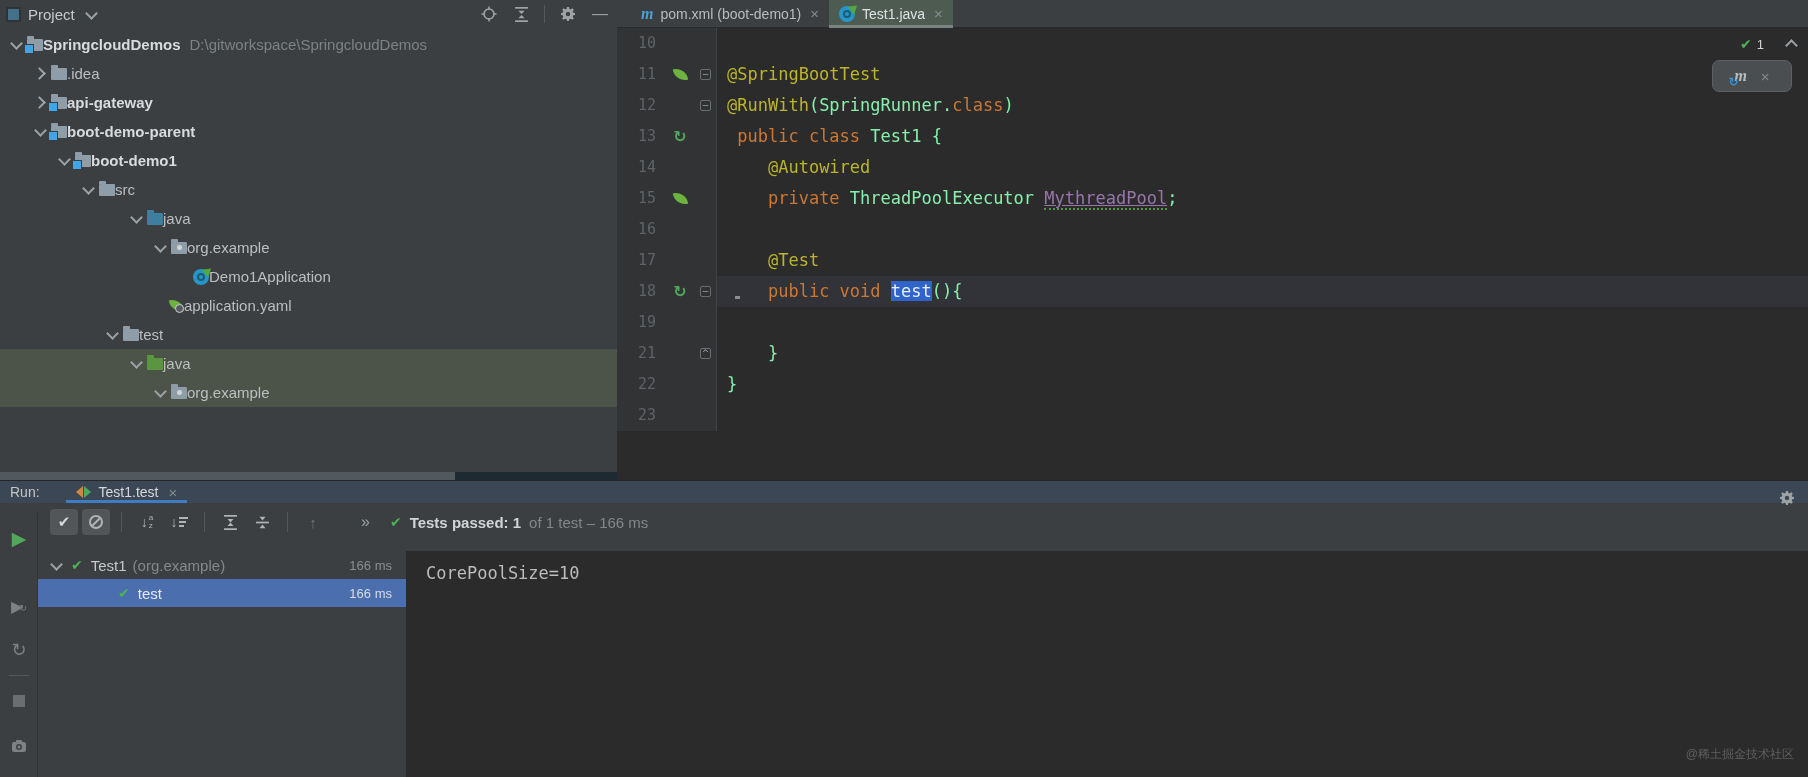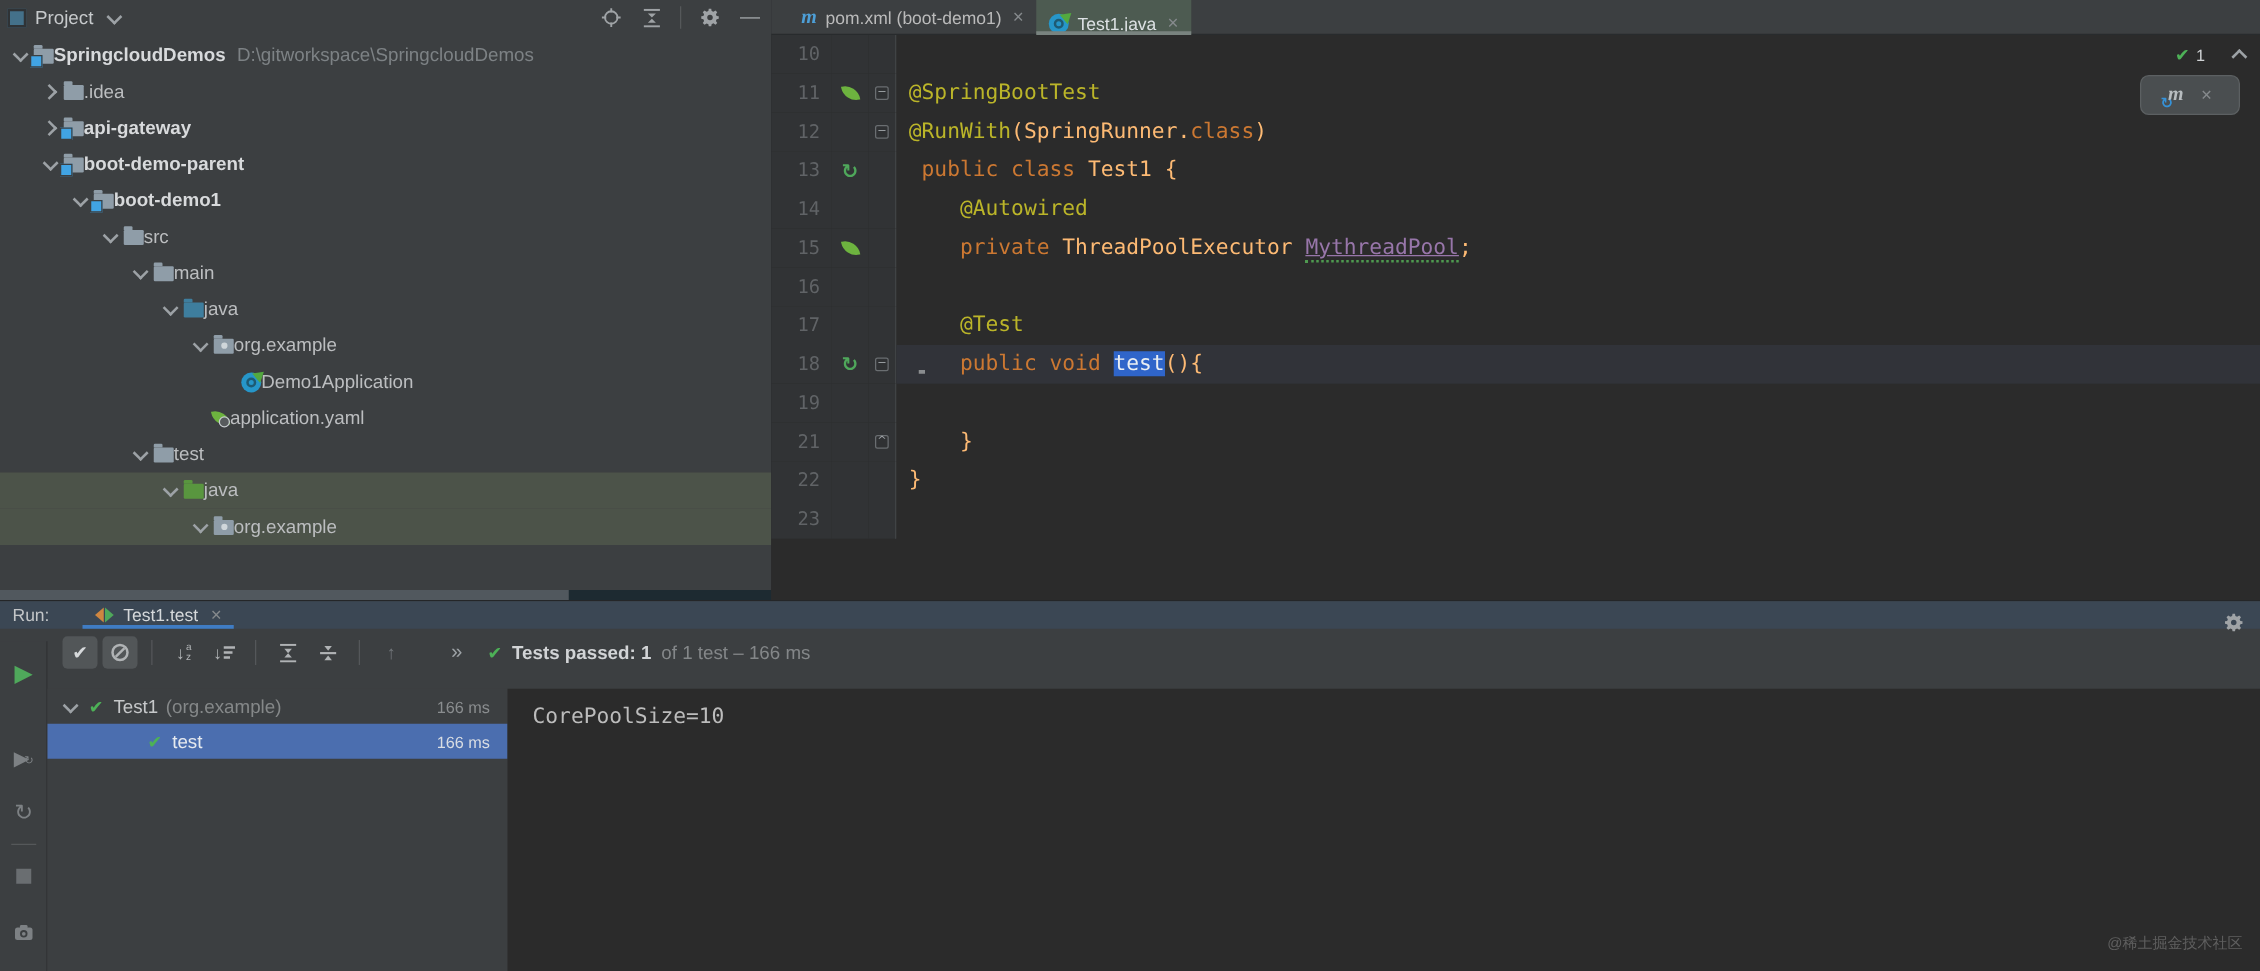--- a/index.html
+++ b/index.html
@@ -47,34 +47,34 @@
   .sbc::before{content:"";position:absolute;inset:4px;border:2px solid #1e5a73;border-radius:50%;}
   .sbc::after{content:"";position:absolute;right:-3px;top:-3px;border-top:5px solid rgba(0,0,0,0);
     border-bottom:5px solid rgba(0,0,0,0);border-left:8px solid #53a93f;transform:rotate(-40deg);}
   #proj-hscroll{position:absolute;left:0;bottom:0;height:8px;width:617px;background:#1d2a31;}
   #proj-hscroll .thumb{position:absolute;left:0;top:0;height:8px;width:455px;background:#51585e;}
 
   
   #editor{position:absolute;left:617px;top:0;right:0;height:480px;background:#2b2b2b;}
   #tabstrip{height:28px;background:#3c3f41;display:flex;border-bottom:1px solid #282b2d;padding-left:14px;}
   .etab{display:flex;align-items:center;gap:7px;padding:0 10px;font-size:14px;color:#bbbbbb;position:relative;}
-  .etab.active{background:#4d5b51;color:#dde1e4;align-items:flex-end;}
+  .etab.active{background:#4d5b51;color:#dde1e4;}
   .etab.active::after{content:"";position:absolute;left:0;right:0;bottom:-1px;height:3px;background:#79837f;}
   .tab-close{color:#868a8d;font-size:15px;margin-left:2px;}
   .mvn{font-family:"Liberation Serif",serif;font-style:italic;font-weight:bold;font-size:16px;color:#4d9fd7;line-height:1;}
   #code{position:absolute;top:28px;left:0;right:0;bottom:0;font-family:"DejaVu Sans Mono",monospace;font-size:17px;}
   .cline{display:flex;height:31px;line-height:31px;position:relative;}
   .gnum{flex:0 0 48px;background:#313335;color:#606366;text-align:right;padding-right:9px;font-size:15px;}
   .gico{flex:0 0 30px;background:#313335;display:flex;align-items:center;justify-content:center;}
   .gfold{flex:0 0 22px;background:#313335;border-right:1px solid #404345;display:flex;align-items:center;justify-content:center;}
   .ccode{flex:1;white-space:pre;padding-left:10px;position:relative;}
   .cline.caret .ccode{background:#313339;}
   .tk.kw{color:#cc7832;}
   .tk.ann{color:#bbb529;}
-  .tk.pln{color:#fdba74;}
+  .tk.pln{color:#86efac;}
   .tk.fld{color:#9876aa;}
   .tk.fldul{color:#9876aa;text-decoration:underline;border-bottom:2px dotted #4f9a50;}
   .tk.fldit{color:#9876aa;font-style:italic;}
   .tk.str{color:#6a8759;}
   .tk.sel{background:#2f65ca;color:#e9eef3;}
   .tk.semi{color:#d5756c;}
   .rgut{color:#4fa85b;font-weight:bold;font-size:16px;font-family:"DejaVu Sans",sans-serif;line-height:1;}
   .foldbox{width:11px;height:11px;border:1px solid #6a6e71;border-radius:2px;color:#9da2a6;font-size:9px;
     line-height:9px;text-align:center;background:#2f3133;font-family:"DejaVu Sans",sans-serif;}
   .bulbwrap{position:absolute;left:14px;top:8px;width:13px;height:15px;}
@@ -197,25 +197,20 @@
         <div class="trow" style="padding-left:56px">
     <span class="chev down"></span>
           <span class="fold-ic f-mod"></span>
     <span class="tlabel bold">boot-demo1</span>
   </div>
         <div class="trow" style="padding-left:80px">
     <span class="chev down"></span>
           <span class="fold-ic"></span>
     <span class="tlabel">src</span>
   </div>
-        <div class="trow" style="padding-left:104px">
-    <span class="chev down"></span>
-          <span class="fold-ic"></span>
-    <span class="tlabel">main</span>
-  </div>
         <div class="trow" style="padding-left:128px">
     <span class="chev down"></span>
           <span class="fold-ic f-src"></span>
     <span class="tlabel">java</span>
   </div>
         <div class="trow" style="padding-left:152px">
     <span class="chev down"></span>
           <span class="fold-ic f-pkg"></span>
     <span class="tlabel">org.example</span>
   </div>

